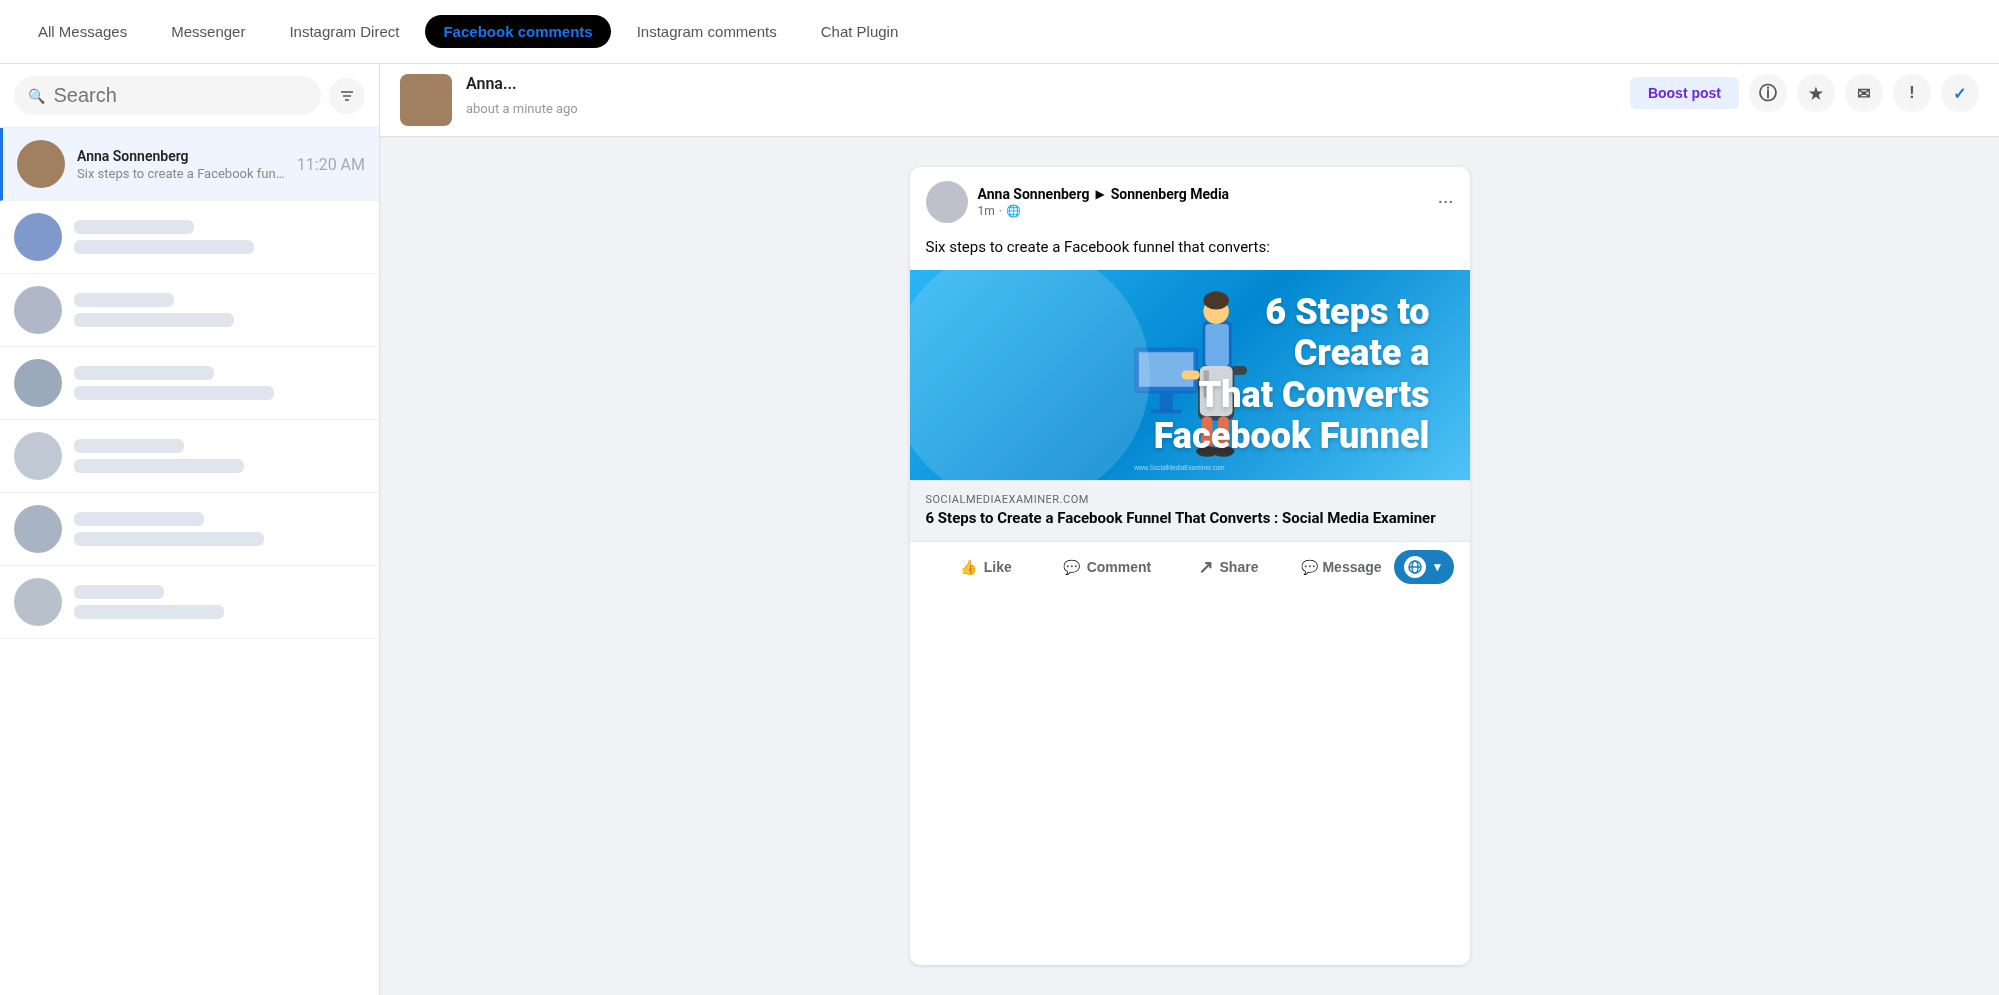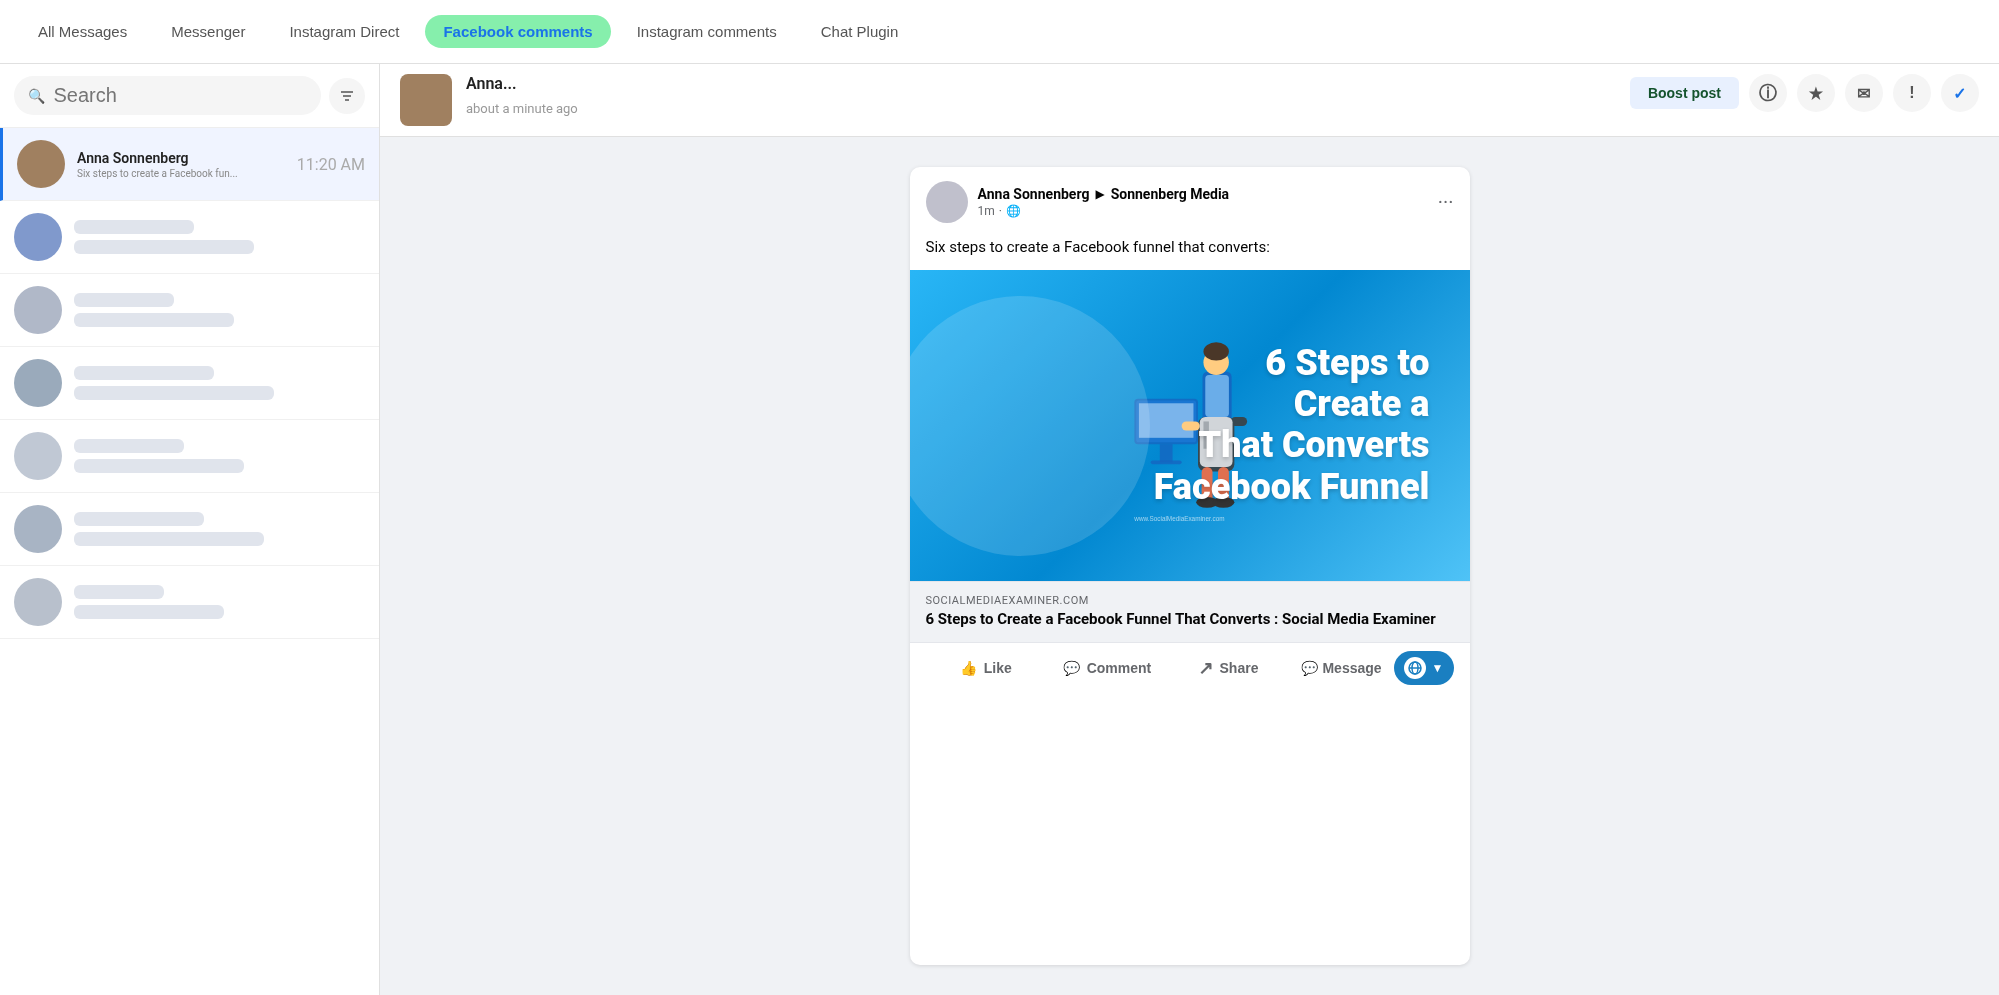--- a/index.html
+++ b/index.html
@@ -8,21 +8,21 @@
     
     .top-nav {
       display: flex; align-items: center; background: #fff;
       border-bottom: 1px solid #e0e0e0; height: 64px; padding: 0 20px; gap: 8px;
     }
     .nav-tab {
       padding: 8px 18px; border-radius: 20px; font-size: 15px; cursor: pointer;
       color: #555; font-weight: 400; white-space: nowrap; border: none; background: transparent;
     }
     .nav-tab.active {
-      background: #86efac; color: #1a73e8; font-weight: 600;
+      background: #000000; color: #1a73e8; font-weight: 600;
     }
 
     
     .main-layout {
       display: flex; height: calc(995px - 64px);
     }
 
     
     .sidebar {
       width: 380px; background: #fff; border-right: 1px solid #e0e0e0;
@@ -60,21 +60,21 @@
     }
     .conv-avatar.brown { background: #a08060; }
     .conv-avatar.blue-light { background: #8099cc; }
     .conv-avatar.gray1 { background: #b0b8c8; }
     .conv-avatar.gray2 { background: #9aaabb; }
     .conv-avatar.gray3 { background: #c0c8d4; }
     .conv-avatar.gray4 { background: #a8b4c4; }
     .conv-avatar.gray5 { background: #b8c0cc; }
     .conv-info { flex: 1; min-width: 0; }
     .conv-name { font-size: 14px; font-weight: 600; color: #222; }
-    .conv-preview { font-size: 10px; color: #888; white-space: nowrap; overflow: hidden; text-overflow: ellipsis; margin-top: 2px; }
+    .conv-preview { font-size: 13px; color: #888; white-space: nowrap; overflow: hidden; text-overflow: ellipsis; margin-top: 2px; }
     .conv-time { font-size: 16px; color: #aaa; white-space: nowrap; }
 
     
     .placeholder-block {
       height: 14px; border-radius: 6px; background: #e0e4ec; margin: 3px 0;
     }
 
     
     .right-panel {
       flex: 1; display: flex; flex-direction: column; background: #f0f2f5;
@@ -85,21 +85,21 @@
       display: flex; align-items: flex-start; background: #fff;
       border-bottom: 1px solid #e0e0e0; padding: 10px 20px; gap: 14px;
     }
     .right-avatar {
       width: 52px; height: 52px; border-radius: 8px; background: #a08060; flex-shrink: 0;
     }
     .right-name { font-size: 16px; font-weight: 600; color: #222; }
     .right-time { font-size: 13px; color: #999; margin-top: 8px; }
     .right-actions { margin-left: auto; display: flex; align-items: center; gap: 10px; }
     .boost-btn {
-      background: #e8f0fe; color: #14532d; font-weight: 600; font-size: 14px;
+      background: #e8f0fe; color: #6d28d9; font-weight: 600; font-size: 14px;
       padding: 8px 18px; border-radius: 6px; border: none; cursor: pointer;
     }
     .action-icon-btn {
       width: 38px; height: 38px; border-radius: 50%; background: #f5f5f5;
       display: flex; align-items: center; justify-content: center;
       cursor: pointer; border: none; color: #555; font-size: 16px; font-weight: 700;
     }
 
     
     .content-area {
@@ -120,21 +120,21 @@
     }
     .fb-post-name { font-size: 14px; font-weight: 700; color: #050505; }
     .fb-post-arrow { font-size: 12px; color: #050505; margin: 0 4px; }
     .fb-post-page { font-size: 14px; font-weight: 700; color: #050505; }
     .fb-post-meta { font-size: 12px; color: #65676b; display: flex; align-items: center; gap: 4px; margin-top: 2px; }
     .fb-post-more { margin-left: auto; color: #65676b; font-size: 20px; cursor: pointer; line-height: 1; }
     .fb-post-text { padding: 0 16px 12px; font-size: 15px; color: #050505; line-height: 1.4; }
 
     
     .fb-post-image {
-      width: 100%; height: 311px; background: linear-gradient(135deg, #29b6f6, #0288d1, #4fc3f7);
+      width: 100%; height: 210px; background: linear-gradient(135deg, #29b6f6, #0288d1, #4fc3f7);
       display: flex; align-items: center; justify-content: center; position: relative; overflow: hidden; padding-left: 16px;
     }
     .fb-post-image-text {
       color: #fff; font-size: 36px; font-weight: 900; text-align: right;
       line-height: 1.15; padding: 20px; text-shadow: 0 2px 4px rgba(0,0,0,0.2);
       position: absolute; right: 20px; top: 50%; transform: translateY(-50%);
     }
     
     .circle-deco {
       position: absolute; left: -20px; top: 50%; transform: translateY(-50%);

